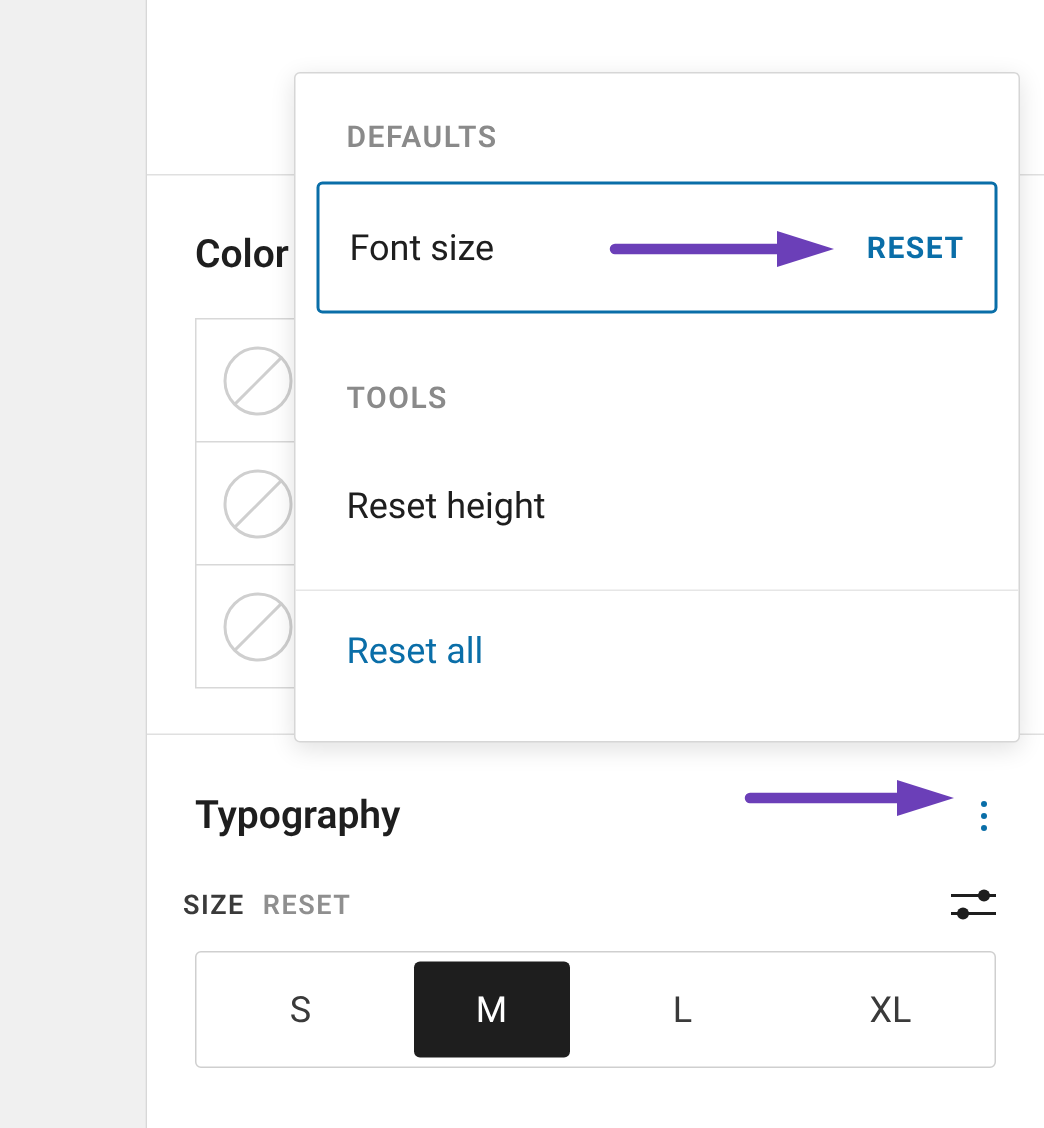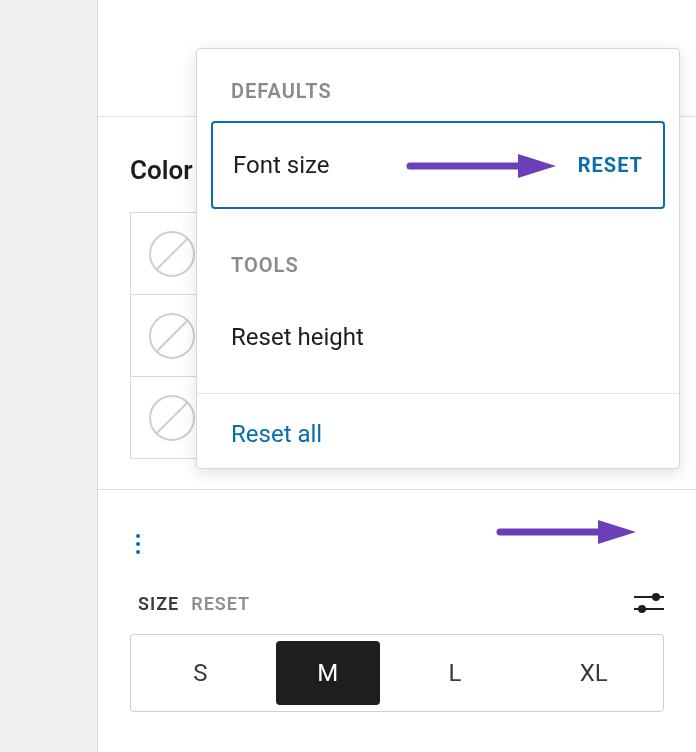--- a/index.html
+++ b/index.html
@@ -113,21 +113,21 @@
     padding: 6px;
   }
   .more-dots span {
     width: 4px;
     height: 4px;
     border-radius: 50%;
     background: #0a6ea8;
   }
 
   .size-row {
-    padding: 32px 32px 10px 40px;
+    padding: 32px 32px 10px 24px;
     display: flex;
     align-items: center;
     justify-content: space-between;
   }
   .size-labels {
     display: flex;
     gap: 12px;
     font-size: 18px;
     font-weight: 600;
     letter-spacing: 1px;
@@ -198,21 +198,21 @@
   }
 
   .reset-btn {
     font-size: 20px;
     font-weight: 700;
     letter-spacing: 1px;
     color: #0a6ea8;
   }
 
   .popover-link-row {
-    padding: 26px 34px 20px 34px;
+    padding: 26px 34px 46px 34px;
     font-size: 24px;
     color: #0a6ea8;
     cursor: pointer;
   }
 
   .pop-sep {
     height: 1px;
     background: #e6e6e6;
   }
 
@@ -241,20 +241,21 @@
           <span class="swatch-circle"></span>
         </div>
         <div class="swatch-row">
           <span class="swatch-circle"></span>
         </div>
       </div>
     </div>
 
     <div class="section-typo">
       <div class="typo-heading-row">
+        <div class="typo-heading">Typography</div>
         <div class="more-dots">
           <span></span>
             <span></span>
             <span></span>
         </div>
       </div>
 
       <div class="size-row">
         <div class="size-labels">
           <span class="size-label-key">SIZE</span>

